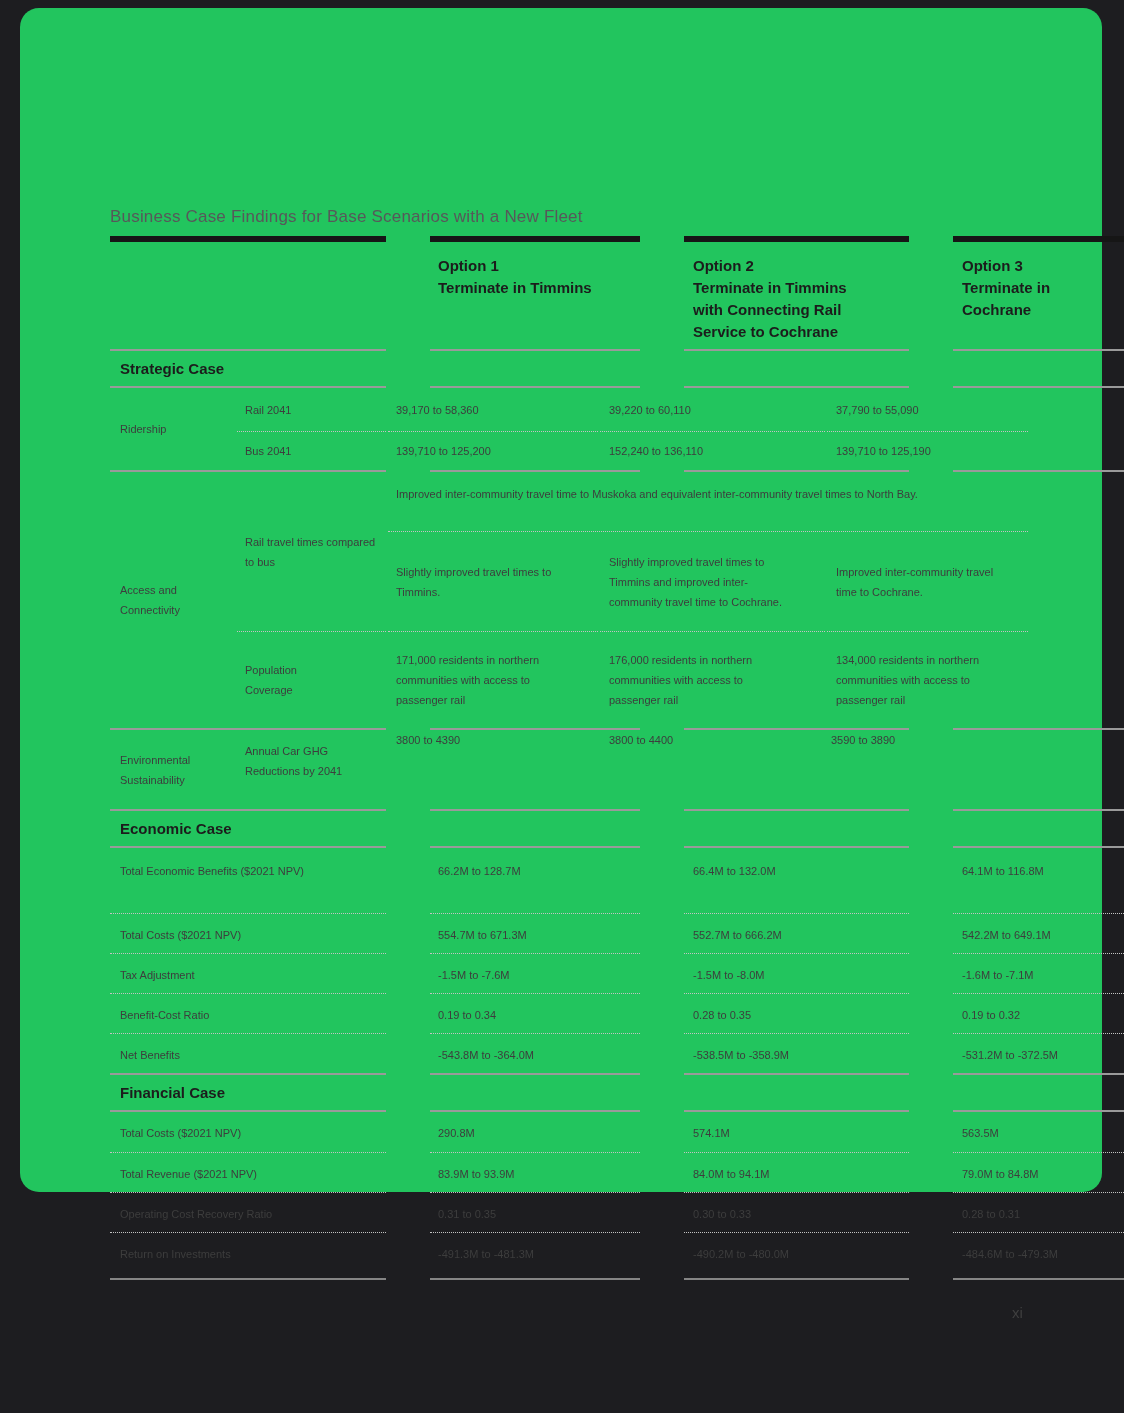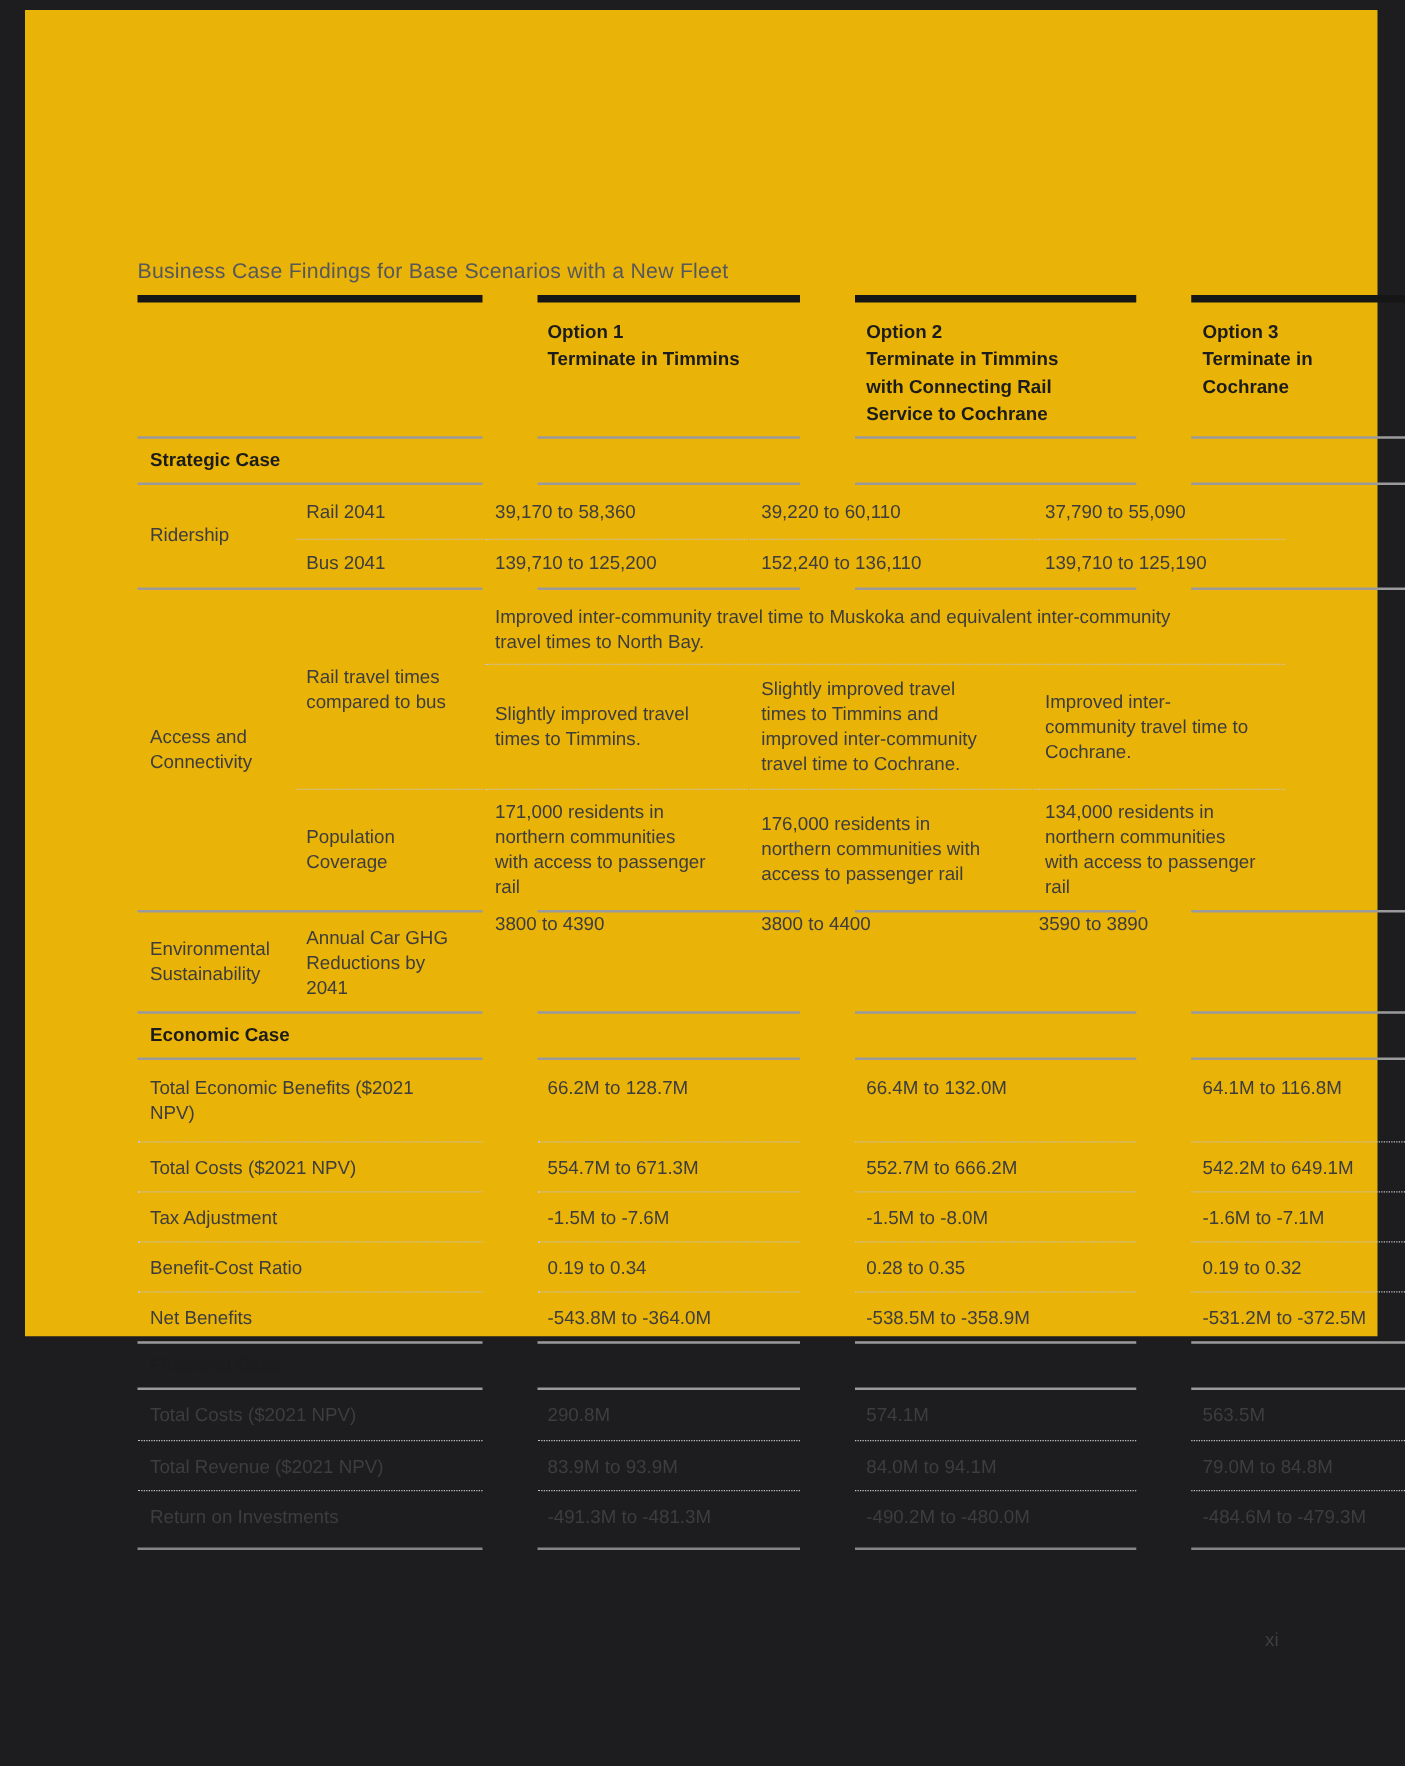--- a/index.html
+++ b/index.html
@@ -5,22 +5,23 @@
   * { box-sizing: border-box; margin: 0; padding: 0; }
   html, body { width: 1124px; height: 1413px; overflow: hidden; }
   body {
     background: #1d1d20;
     position: relative;
     font-family: "Liberation Sans", sans-serif;
   }
   .page {
     position: absolute;
     left: 20px; top: 8px;
-    width: 1082px; height: 1061px;
-    background: #eab308;
+    width: 1082px; height: 1184px;
+    background: #22c55e;
+    border-radius: 19px;
   }
   .content {
     position: absolute;
     left: 90px; top: 197px;
     width: 918px;
   }
   .doc-title {
     font-size: 17px;
     font-weight: 400;
     color: #57585a;
@@ -28,21 +29,21 @@
     line-height: 24px;
     margin-bottom: 7px;
   }
   
   .g4 { display: grid; grid-template-columns: 276px 210px 225px 201px; column-gap: 2px; gap: 44px; }
   .g5 { display: grid; grid-template-columns: 125px 149px 210px 225px 201px; column-gap: 2px; }
   .bar > div { height: 6px; background: #161616; }
   .hr > div { height: 2px; background: #9a9a9a; }
   .hr.dark > div { background: #858585; }
 
-  .cell { font-size: 15px; line-height: 20px; color: #3d3d3d; }
+  .cell { font-size: 11px; line-height: 20px; color: #3d3d3d; }
 
   
   .header-row > div { min-height: 107px; padding-top: 13px; }
   .header-row > div:nth-child(2) { padding-left: 8px; }
   .header-row > div:nth-child(3) { padding-left: 9px; }
   .header-row > div:nth-child(4) { padding-left: 9px; }
   .opt-name, .opt-desc { font-weight: bold; font-size: 15px; line-height: 22px; color: #1c1c1c; }
 
   
   .heading-row > div { min-height: 35px; display: flex; align-items: center; }
@@ -298,20 +299,26 @@
       <div class="cell">290.8M</div>
       <div class="cell">574.1M</div>
       <div class="cell">563.5M</div>
     </div>
     <div class="g4 row dt">
       <div class="cell">Total Revenue ($2021 NPV)</div>
       <div class="cell">83.9M to 93.9M</div>
       <div class="cell">84.0M to 94.1M</div>
       <div class="cell">79.0M to 84.8M</div>
     </div>
+    <div class="g4 row dt">
+      <div class="cell">Operating Cost Recovery Ratio</div>
+      <div class="cell">0.31 to 0.35</div>
+      <div class="cell">0.30 to 0.33</div>
+      <div class="cell">0.28 to 0.31</div>
+    </div>
     <div class="g4 row dt last">
       <div class="cell">Return on Investments</div>
       <div class="cell">-491.3M to -481.3M</div>
       <div class="cell">-490.2M to -480.0M</div>
       <div class="cell">-484.6M to -479.3M</div>
     </div>
 
     <div class="g4 hr dark">
         <div></div>
         <div></div>

